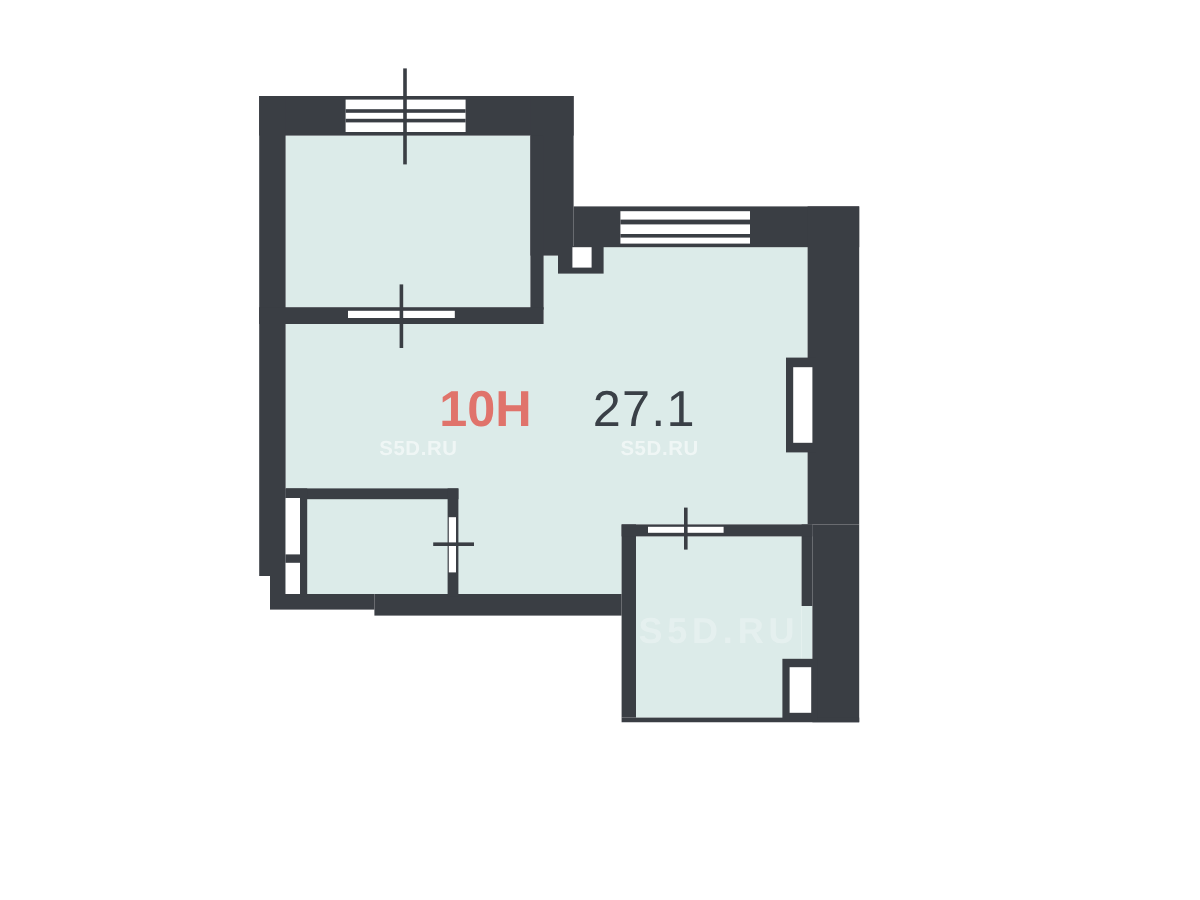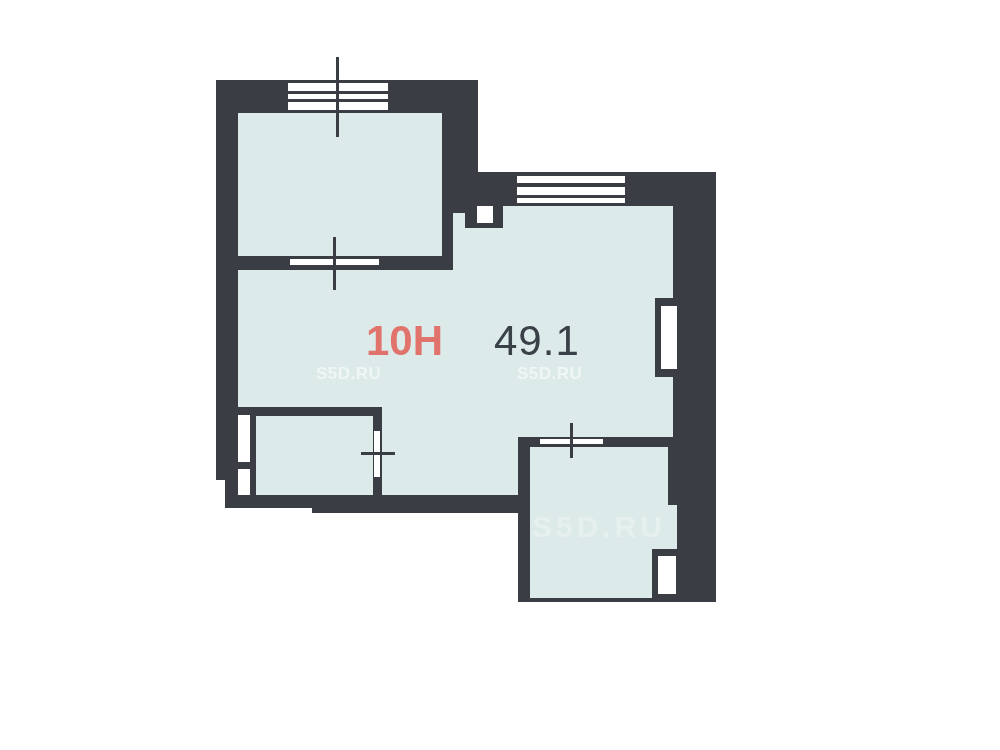--- a/index.html
+++ b/index.html
@@ -72,19 +72,19 @@
       <div class="hline" style="top:7px;height:4px;"></div>
       <div class="hline" style="top:19px;height:3px;"></div>
     </div>
 
     <div class="axis" style="left:336px;top:57px;width:3px;height:80px;"></div>
     <div class="axis" style="left:333px;top:237px;width:3px;height:53px;"></div>
     <div class="axis" style="left:361px;top:452px;width:34px;height:3px;"></div>
     <div class="axis" style="left:570px;top:423px;width:3px;height:35px;"></div>
 
     <div class="label unit-number" style="left:366px;top:320px;">10H</div>
-    <div class="label area-value" style="left:494px;top:320px;">49.1</div>
+    <div class="label area-value" style="left:494px;top:320px;">27.1</div>
     <div class="label wm-small" style="left:316px;top:365px;">S5D.RU</div>
     <div class="label wm-small" style="left:517px;top:365px;">S5D.RU</div>
     <div class="label wm-large" style="left:532px;top:512px;">S5D.RU</div>
 
   </div>
 </div>
 
 </body></html>

